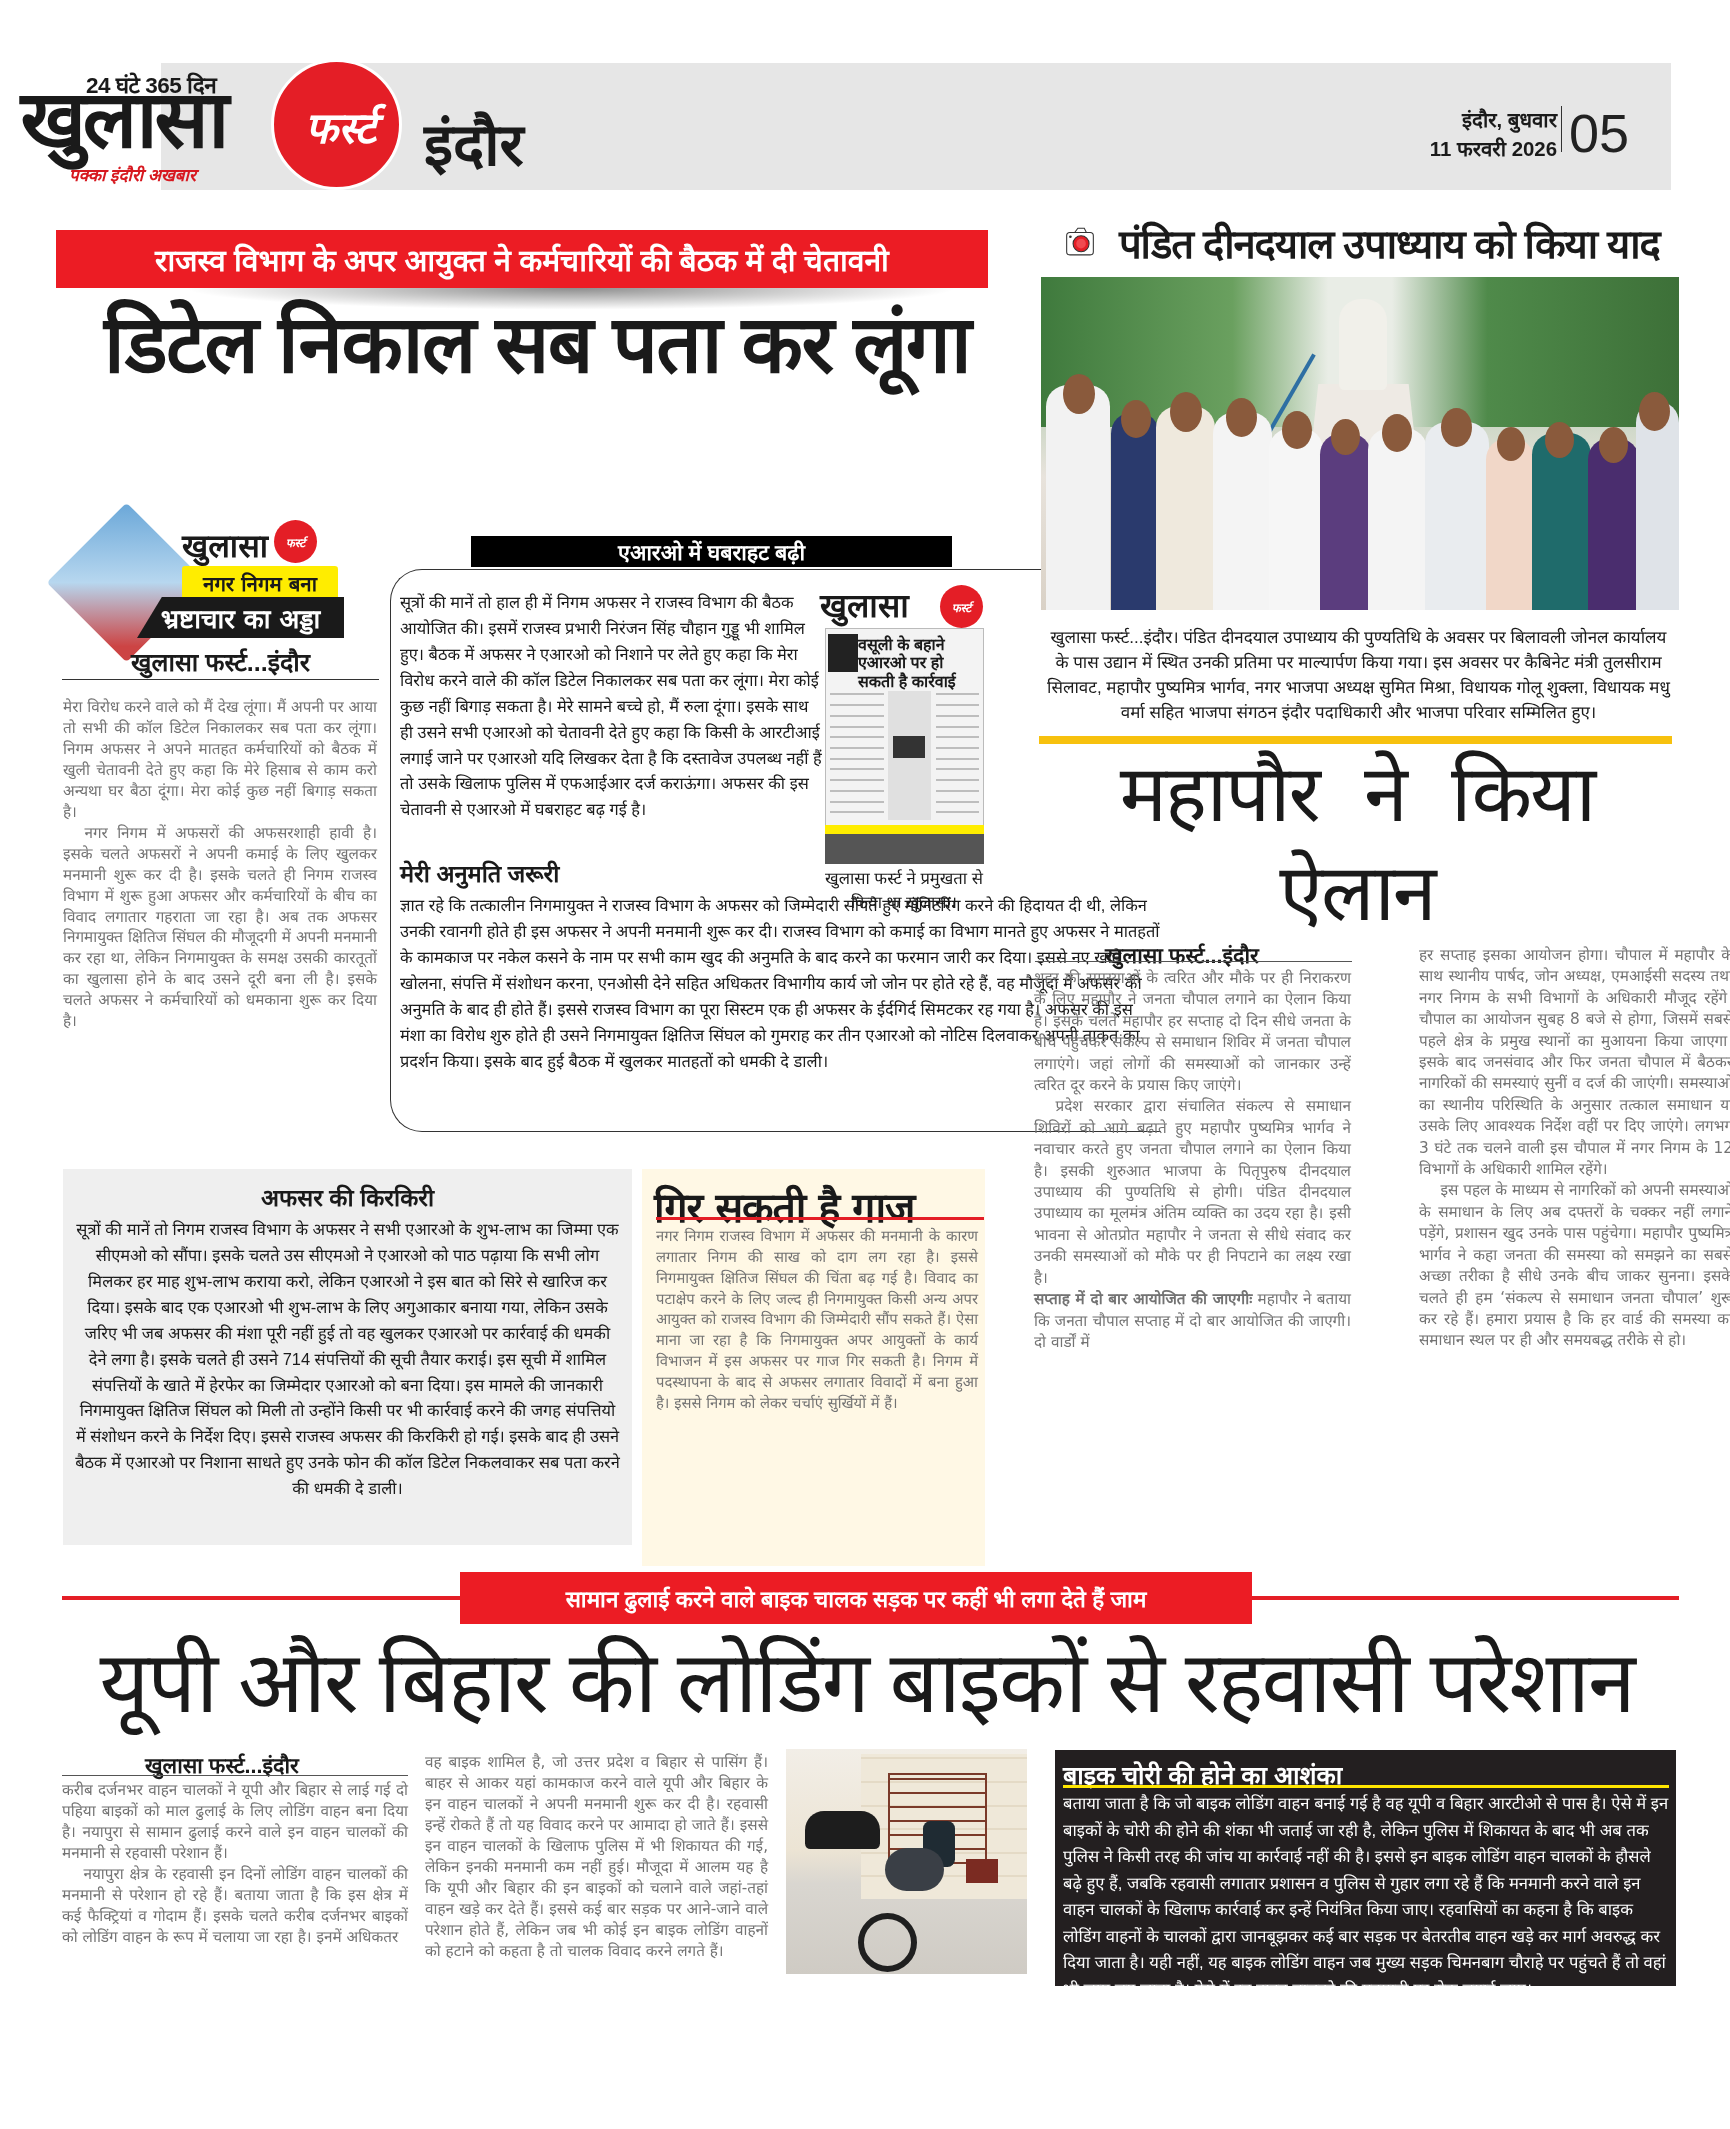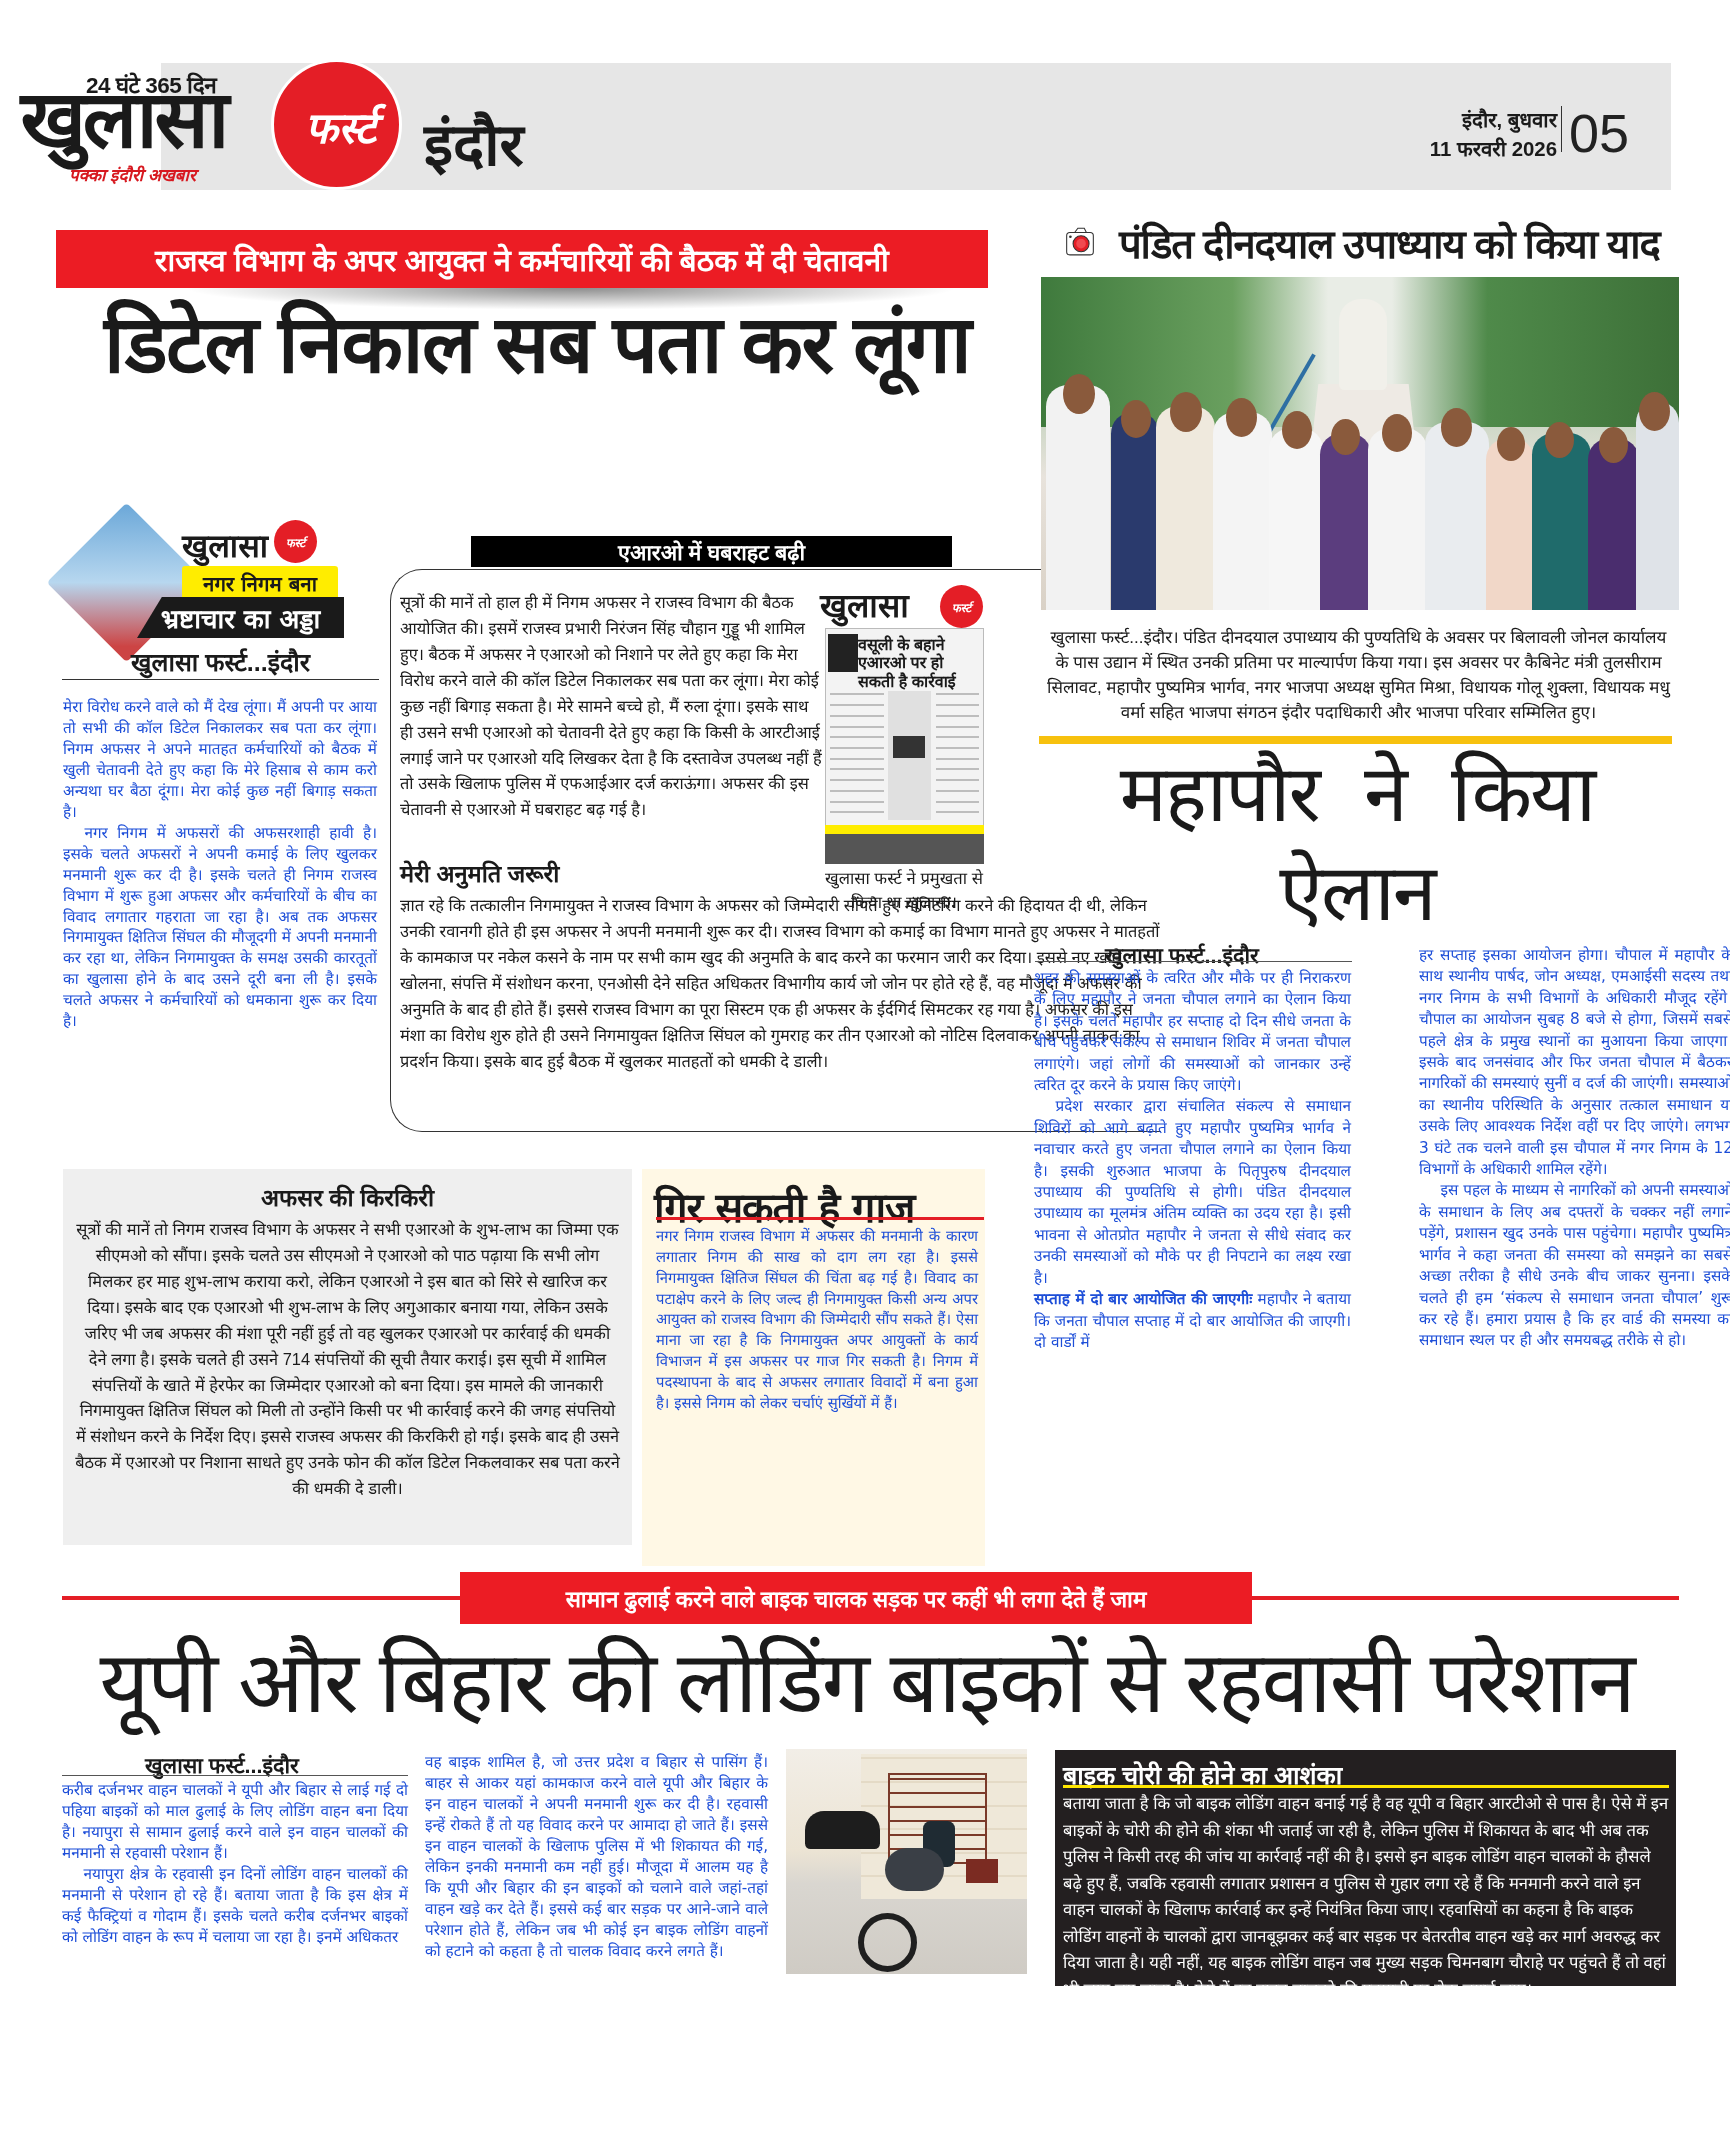--- a/index.html
+++ b/index.html
@@ -24,21 +24,21 @@
   #kicker-shadow { left: 182px; top: 288px; width: 778px; height: 21.5px; background: radial-gradient(ellipse at center top, rgba(0,0,0,0.45), rgba(0,0,0,0) 70%); }
   #lead-headline { left: 54px; top: 300px; width: 966px; font-size: 80px; font-weight: 900; line-height: 1.12; text-align: center; font-family: "Liberation Sans", sans-serif; letter-spacing: -1.6px; }
   #promo-photo { left: 70px; top: 526px; width: 113px; height: 113px; transform: rotate(45deg); background: linear-gradient(135deg,#6aa7d8,#b7d7ef 50%,#c44 90%); border-radius: 4.3px; }
   #promo-logo { left: 182px; top: 523px; font-size: 32px; font-weight: 900; font-family: "Liberation Sans", sans-serif; }
   #promo-logo-circle { left: 274px; top: 520px; width: 43px; height: 43px; border-radius: 50%; background: #e41e26; color:#fff; font-size: 11.8px; font-weight:700; display:flex; align-items:center; justify-content:center; font-style: italic;}
   #promo-tag-yellow { left: 182px; top: 566px; width: 156px; height: 33px; background: #ffed00; font-size: 20.4px; font-weight: 900; display:flex; align-items:center; justify-content:center; border-radius: 3.2px 3.2px 0 0; }
   #promo-tag-black { left: 137px; top: 597px; width: 207px; height: 41px; background: #1a1a1a; color: #fff; font-size: 26px; font-weight: 900; display:flex; align-items:center; justify-content:center; clip-path: polygon(12% 0,100% 0,100% 100%,0 100%); }
   #lead-byline { left: 62px; top: 644px; width: 317px; text-align: center; font-size: 25px; font-weight: 900; font-family: "Liberation Sans", sans-serif; }
   #lead-byline-rule { left: 62px; top: 679px; width: 317px; height: 1.1px; background: #333; }
 
-  .body-text { font-family: "DejaVu Sans", sans-serif; font-size: 15.3px; line-height: 1.37; text-align: justify; color:#1d4ed8; }
+  .body-text { font-family: "DejaVu Sans", sans-serif; font-size: 15.3px; line-height: 1.37; text-align: justify; color:#737373; }
   .body-text p { text-indent: 0; }
   .body-text p + p { text-indent: 21.5px; }
   .cond-text { font-family: "Liberation Sans", sans-serif; font-size: 16.4px; line-height: 1.58; color:#1a1a1a; }
 
   #lead-col1 { left: 63px; top: 697px; width: 314px; }
 
   
   #sub-band { left: 471px; top: 536px; width: 481px; height: 31px; background: #000000; color: #fff; font-size: 21.5px; font-weight:700; display:flex; align-items:center; justify-content:center; font-family: "Liberation Sans", sans-serif; }
   #round-box { left: 390px; top: 569px; width: 771px; height: 563px; border-left: 1.1px solid #333; border-top: 1.1px solid #333; border-bottom: 1.1px solid #333; border-radius: 32px 0 0 32px; }
   #lead-col2 { left: 400px; top: 590px; width: 424px; }

